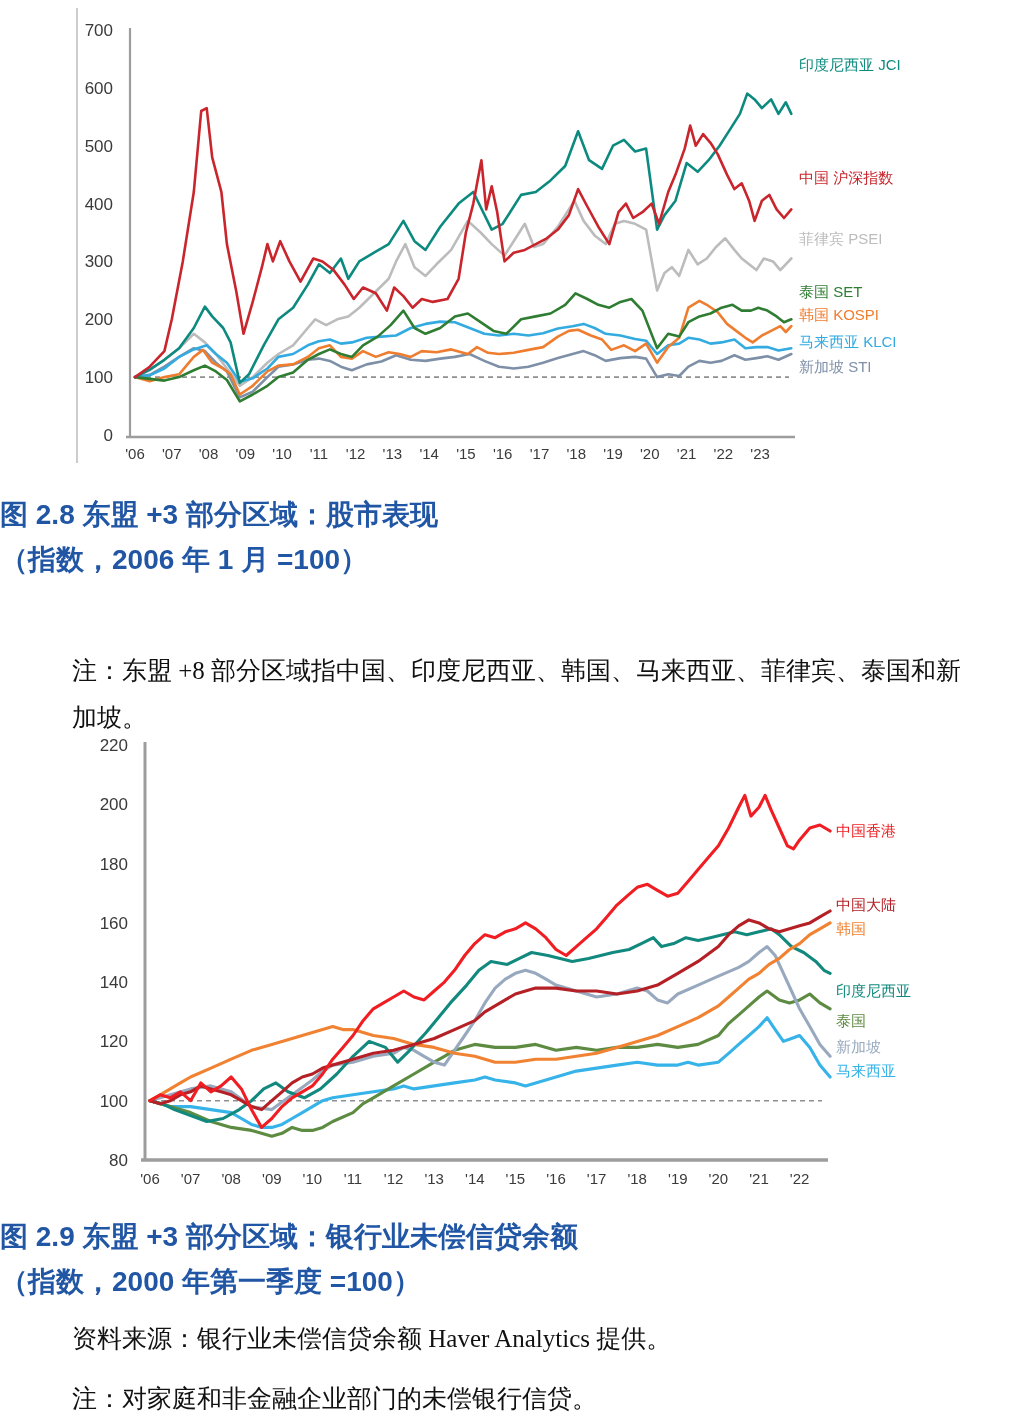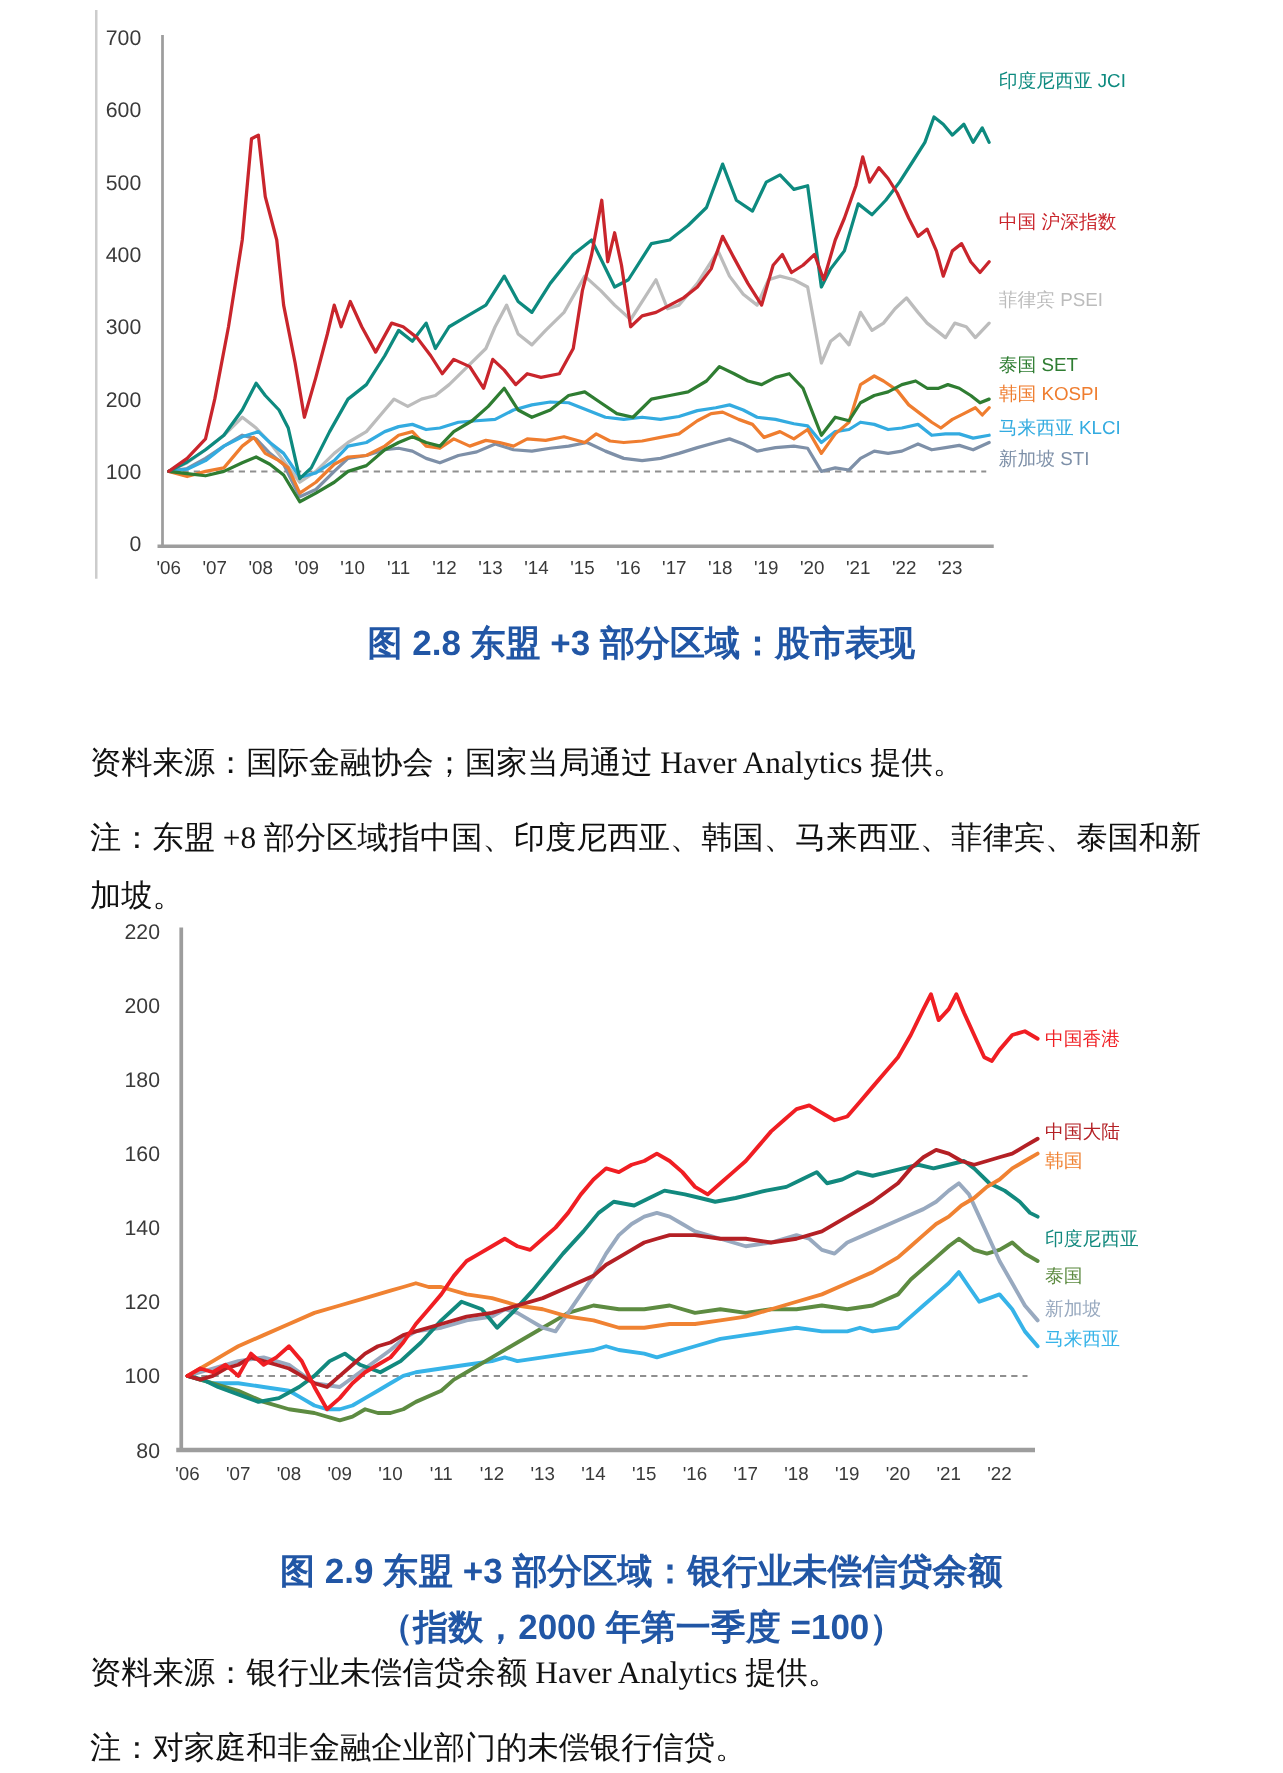--- a/index.html
+++ b/index.html
@@ -1,18 +1,18 @@
 <!DOCTYPE html>
 <html><head>
 <meta charset="utf-8">
 <style>
   html,body{margin:0;padding:0;background:#ffffff;}
   .page{position:relative;width:1026px;height:1418px;background:#fff;overflow:hidden;
         font-family:"Liberation Sans",sans-serif;}
-  .fig-title{position:absolute;left:0;width:1026px;text-align:center;
+  .fig-title{position:absolute;left:0;width:1026px;text-align:left;
              color:#2156a5;font-weight:bold;font-size:28px;line-height:45px;
              font-family:"Liberation Sans",sans-serif;}
   .body-text{position:absolute;left:72px;width:905px;color:#111;
              font-family:"Liberation Serif",serif;font-size:25px;line-height:47px;}
   svg{position:absolute;left:0;top:0;}
   text{font-family:"Liberation Sans",sans-serif;}
 </style>
 </head>
 <body>
 
@@ -102,27 +102,27 @@
       <text x="836" y="1025.6785714285716" text-anchor="start" font-size="15" fill="#5d8b41">泰国</text>
       <text x="836" y="1052.357142857143" text-anchor="start" font-size="15" fill="#98a9bf">新加坡</text>
       <text x="836" y="996.0357142857142" text-anchor="start" font-size="15" fill="#12897e">印度尼西亚</text>
       <text x="836" y="933.7857142857142" text-anchor="start" font-size="15" fill="#f08232">韩国</text>
       <text x="836" y="910.0714285714286" text-anchor="start" font-size="15" fill="#b42025">中国大陆</text>
       <text x="836" y="835.9642857142858" text-anchor="start" font-size="15" fill="#f01e23">中国香港</text>
     </svg>
 
   <div class="fig-title" style="top:492px;">
     <span>图 2.8 东盟 +3 部分区域：股市表现</span><br>
+    <span>（指数，2006 年 1 月 =100）</span>
   </div>
 
-  <p class="body-text" style="top:562px;">资料来源：国际金融协会；国家当局通过 Haver Analytics 提供。</p>
 
   <p class="body-text" style="top:622px;width:912px;">注：东盟 +8 部分区域指中国、印度尼西亚、韩国、马来西亚、菲律宾、泰国和新加坡。</p>
 
-  <div class="fig-title" style="top:1214px;margin-top:20px;">
+  <div class="fig-title" style="top:1214px;">
     <span>图 2.9 东盟 +3 部分区域：银行业未偿信贷余额</span><br>
     <span>（指数，2000 年第一季度 =100）</span>
   </div>
 
   <p class="body-text" style="top:1290px;">资料来源：银行业未偿信贷余额 Haver Analytics 提供。</p>
 
   <p class="body-text" style="top:1350px;">注：对家庭和非金融企业部门的未偿银行信贷。</p>
 
 </div>
 

